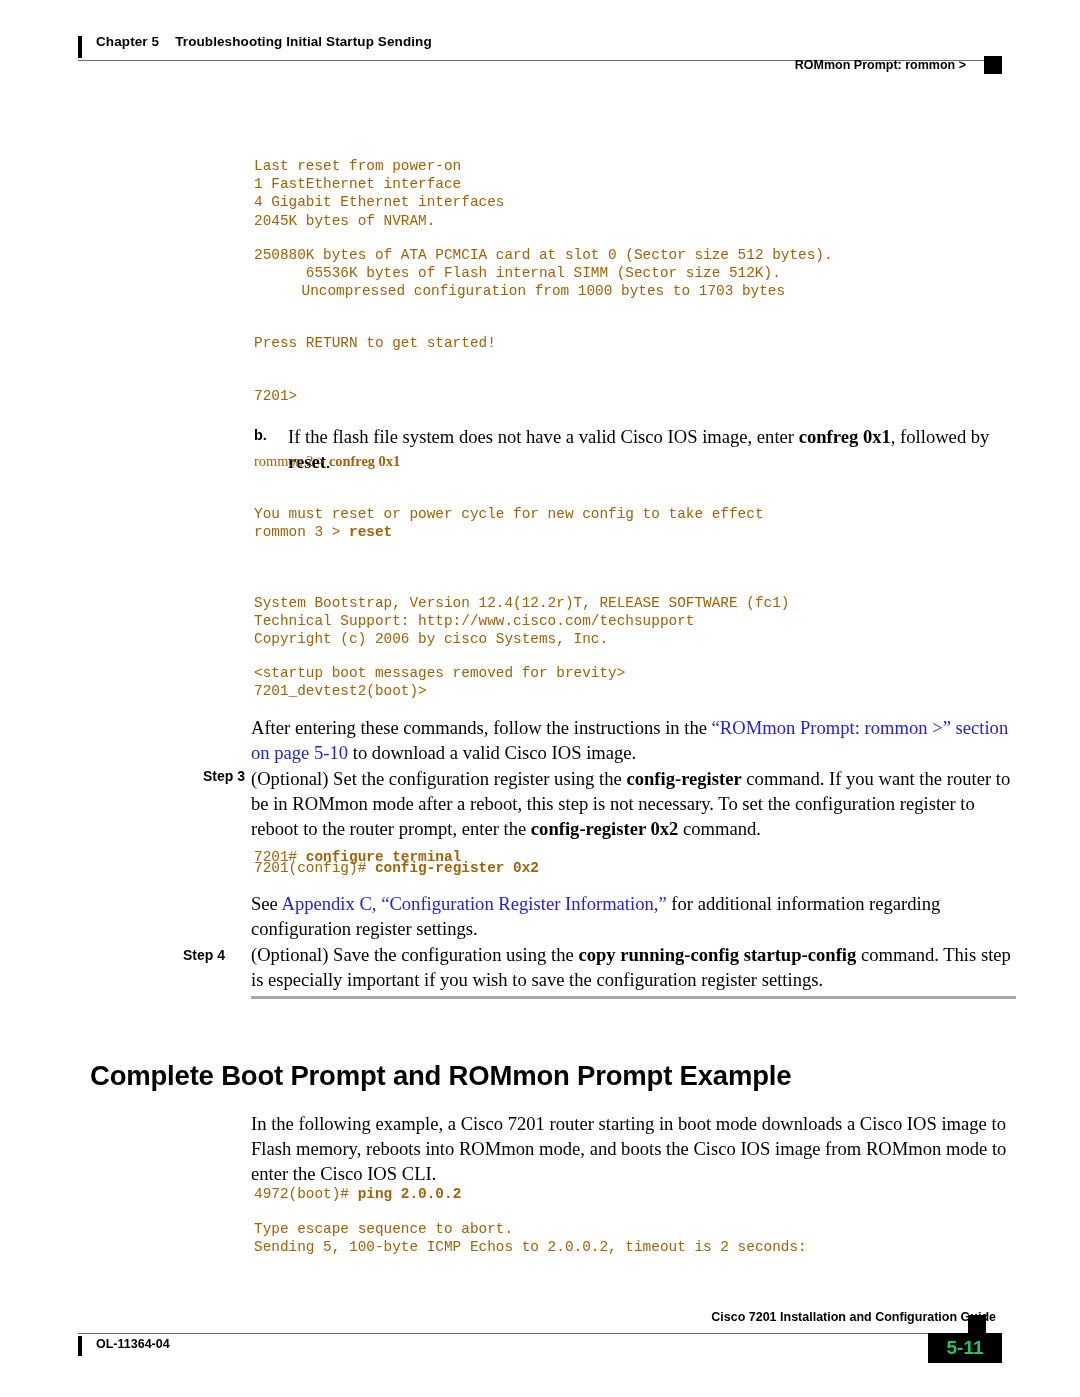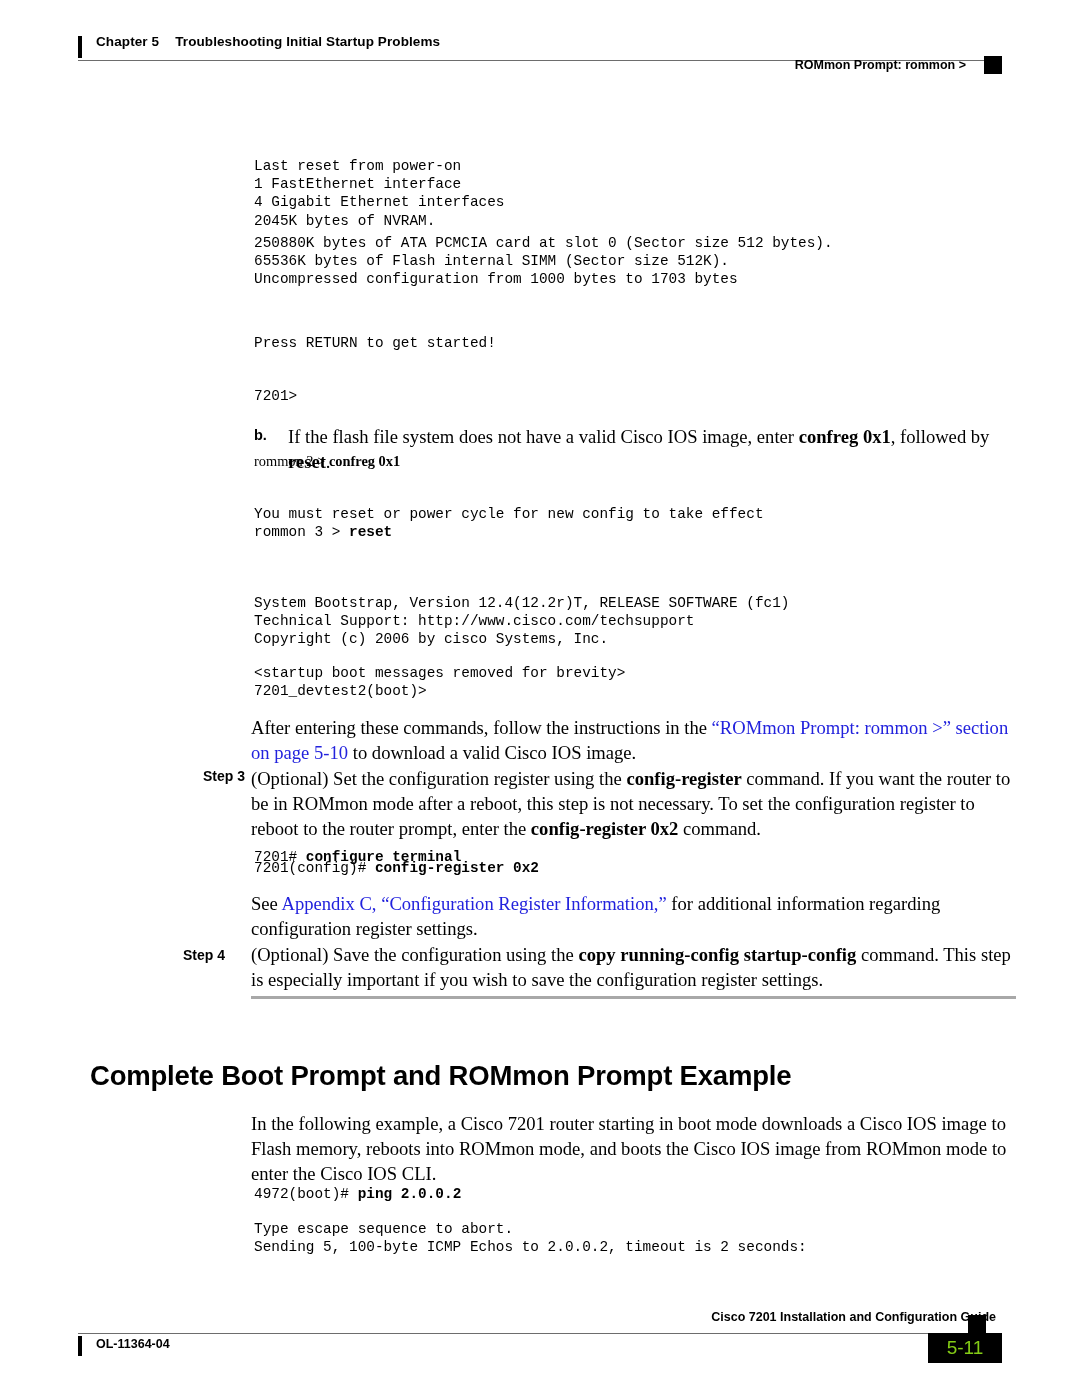--- a/index.html
+++ b/index.html
@@ -75,21 +75,21 @@
     background: #000000;
   }
 
   
   .code {
     position: absolute;
     font-family: "Liberation Mono", monospace;
     font-size: 14.4px;
     line-height: 18.2px;
     white-space: pre;
-    color: #000000;
+    color: #a16207;
     letter-spacing: 0px;
   }
   .code b {
     font-weight: bold;
   }
 
   .para {
     position: absolute;
     font-family: "Liberation Serif", serif;
     font-size: 18.6px;
@@ -175,50 +175,50 @@
     font-size: 12.5px;
     white-space: nowrap;
   }
   .page-number-box {
     position: absolute;
     left: 928px;
     top: 1333px;
     width: 74px;
     height: 30px;
     background: #000000;
-    color: #84cc16;
-    font-family: "Liberation Sans", sans-serif;
-    font-weight: normal;
+    color: #22c55e;
+    font-family: "Liberation Sans", sans-serif;
+    font-weight: bold;
     font-size: 19px;
     display: flex;
     align-items: center;
     justify-content: center;
   }
 </style>
 </head>
 <body>
 
 <div class="page">
 
   <div class="header">
     <div class="header-rule-left"></div>
     <div class="header-chapter">
-      <span class="ch-num">Chapter 5</span><span>Troubleshooting Initial Startup Problems</span>
+      <span class="ch-num">Chapter 5</span><span>Troubleshooting Initial Startup Sending</span>
     </div>
     <div class="header-underline"></div>
     <div class="header-right">ROMmon Prompt: rommon &gt;</div>
     <div class="header-square"></div>
   </div>
 
   <div class="code" style="left:254px; top:157px;">Last reset from power-on
 1 FastEthernet interface
 4 Gigabit Ethernet interfaces
 2045K bytes of NVRAM.</div>
 
-  <div class="code" style="left:254px; top:234px;">250880K bytes of ATA PCMCIA card at slot 0 (Sector size 512 bytes).
+  <div class="code" style="left:254px; top:246px;text-align:center;">250880K bytes of ATA PCMCIA card at slot 0 (Sector size 512 bytes).
 65536K bytes of Flash internal SIMM (Sector size 512K).
 Uncompressed configuration from 1000 bytes to 1703 bytes</div>
 
   <div class="code" style="left:254px; top:334px;">Press RETURN to get started!</div>
 
   <div class="code" style="left:254px; top:387px;">7201&gt;</div>
 
   <div class="sublist-marker" style="left:254px; top:427px;">b.</div>
   <div class="para" style="left:288px; top:424px; width:726px;"><span>If the flash file system does not have a valid Cisco IOS image, enter </span><b>confreg 0x1</b><span>, followed by </span><b>reset</b><span>.</span></div>
 

